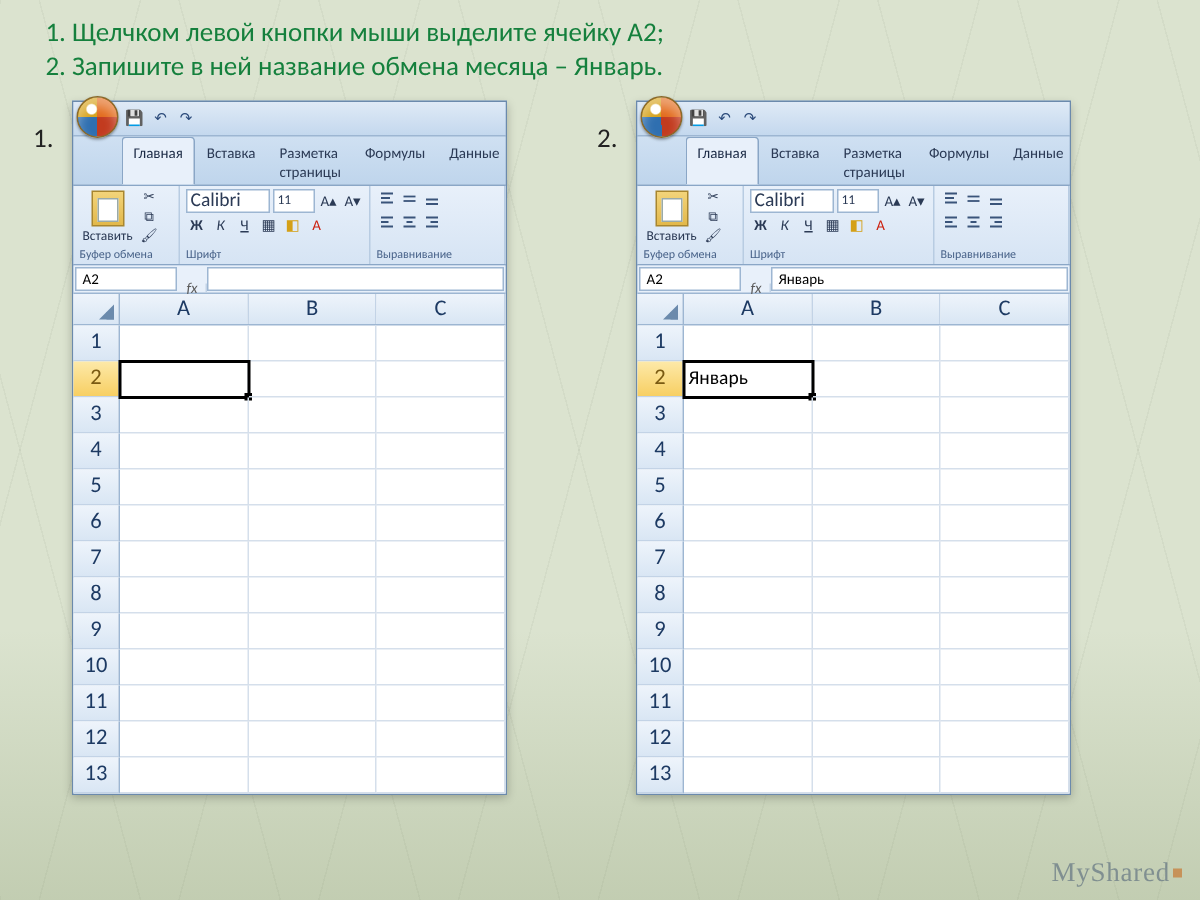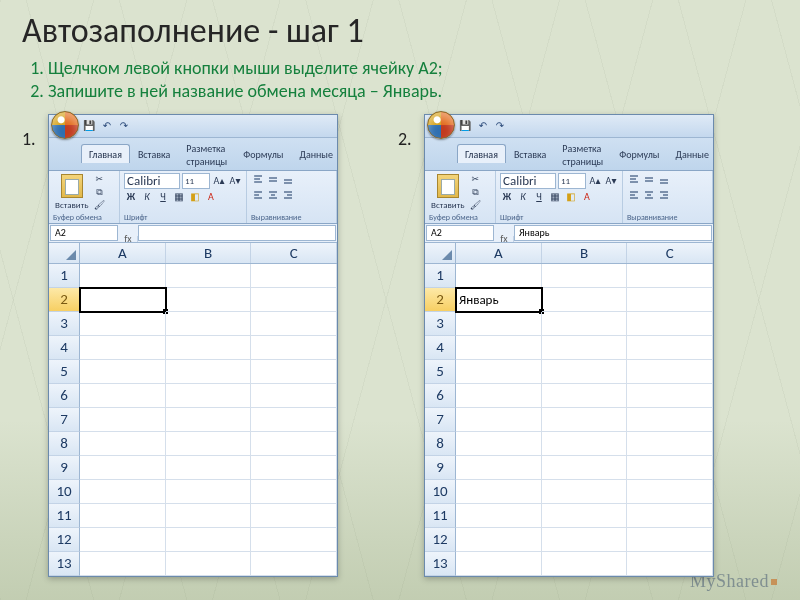--- a/index.html
+++ b/index.html
@@ -68,21 +68,20 @@
     display: flex; align-items: center; justify-content: center;
     font-size: 10px; color: #2b4a7a;
   }
   
   .tabs {
     display: flex; gap: 0;
     background: linear-gradient(#cfe0f2,#bfd5ec);
     padding: 0 0 0 32px;
     border-bottom: 1px solid #8aa6c6;
     font-size: 10px;
-    align-items: center;
   }
   .tab {
     padding: 3px 7px 2px 7px;
     color: #2b3a55;
     cursor: default;
     border: 1px solid transparent;
     border-bottom: none;
   }
   .tab.active {
     background: #e8f0fa;
@@ -141,21 +140,21 @@
     background:#e8f0fa; border-bottom:1px solid #9db6d2;
     height:18px;
   }
   .namebox {
     width: 58px; background:#fff; border:1px solid #9db6d2; margin:1px;
     font-size:10px; padding:0 4px; display:flex; align-items:center;
     color:#000;
   }
   .fx-label {
     width:18px; display:flex;align-items:center;justify-content:center;
-    color:#5a5a5a; border-right:1px solid #c3d3e6;margin-top:12px;
+    font-style:italic; color:#5a5a5a; border-right:1px solid #c3d3e6;margin-top:12px;
   }
   .formula {
     flex:1; background:#fff; border:1px solid #9db6d2; margin:1px 1px 1px 0;
     font-size:10px; padding:0 4px; display:flex; align-items:center; color:#000;
   }
   
   .sheet { background:#fff; }
   .colhdrs { display:flex; border-bottom:1px solid #9db6d2; }
   .corner {
     width:30px; height:20px;
@@ -195,35 +194,34 @@
   }
   .cell.selected {
     outline:2px solid #000; outline-offset:-1px;
   }
   .cell.selected::after{
     content:""; position:absolute; right:-3px; bottom:-3px;
     width:5px; height:5px; background:#000;
   }
   
   .wm {
-    position:absolute; right:23px; bottom:8px;
+    position:absolute; right:12px; bottom:8px;
     font-size:18px; color:rgba(60,80,110,0.5);
     font-family: Georgia, serif;
     letter-spacing:0.5px;
     display:flex; align-items:center; gap:2px;
   }
   .wm .dot{ width:6px;height:6px;background:rgba(200,120,50,0.7); }
 </style>
 </head>
 <body>
 
 <div class="bg"></div>
 
 <div class="slide">
-  <h1 class="title">Автозаполнение - шаг 1</h1>
   <ol class="instructions">
     <li>Щелчком левой кнопки мыши выделите ячейку А2;</li>
     <li>Запишите в ней название обмена месяца – Январь.</li>
   </ol>
 
   <div class="shots">
 
     <div class="shot-wrap">
       <div class="shot-label">1.</div>
       <div class="excel">

